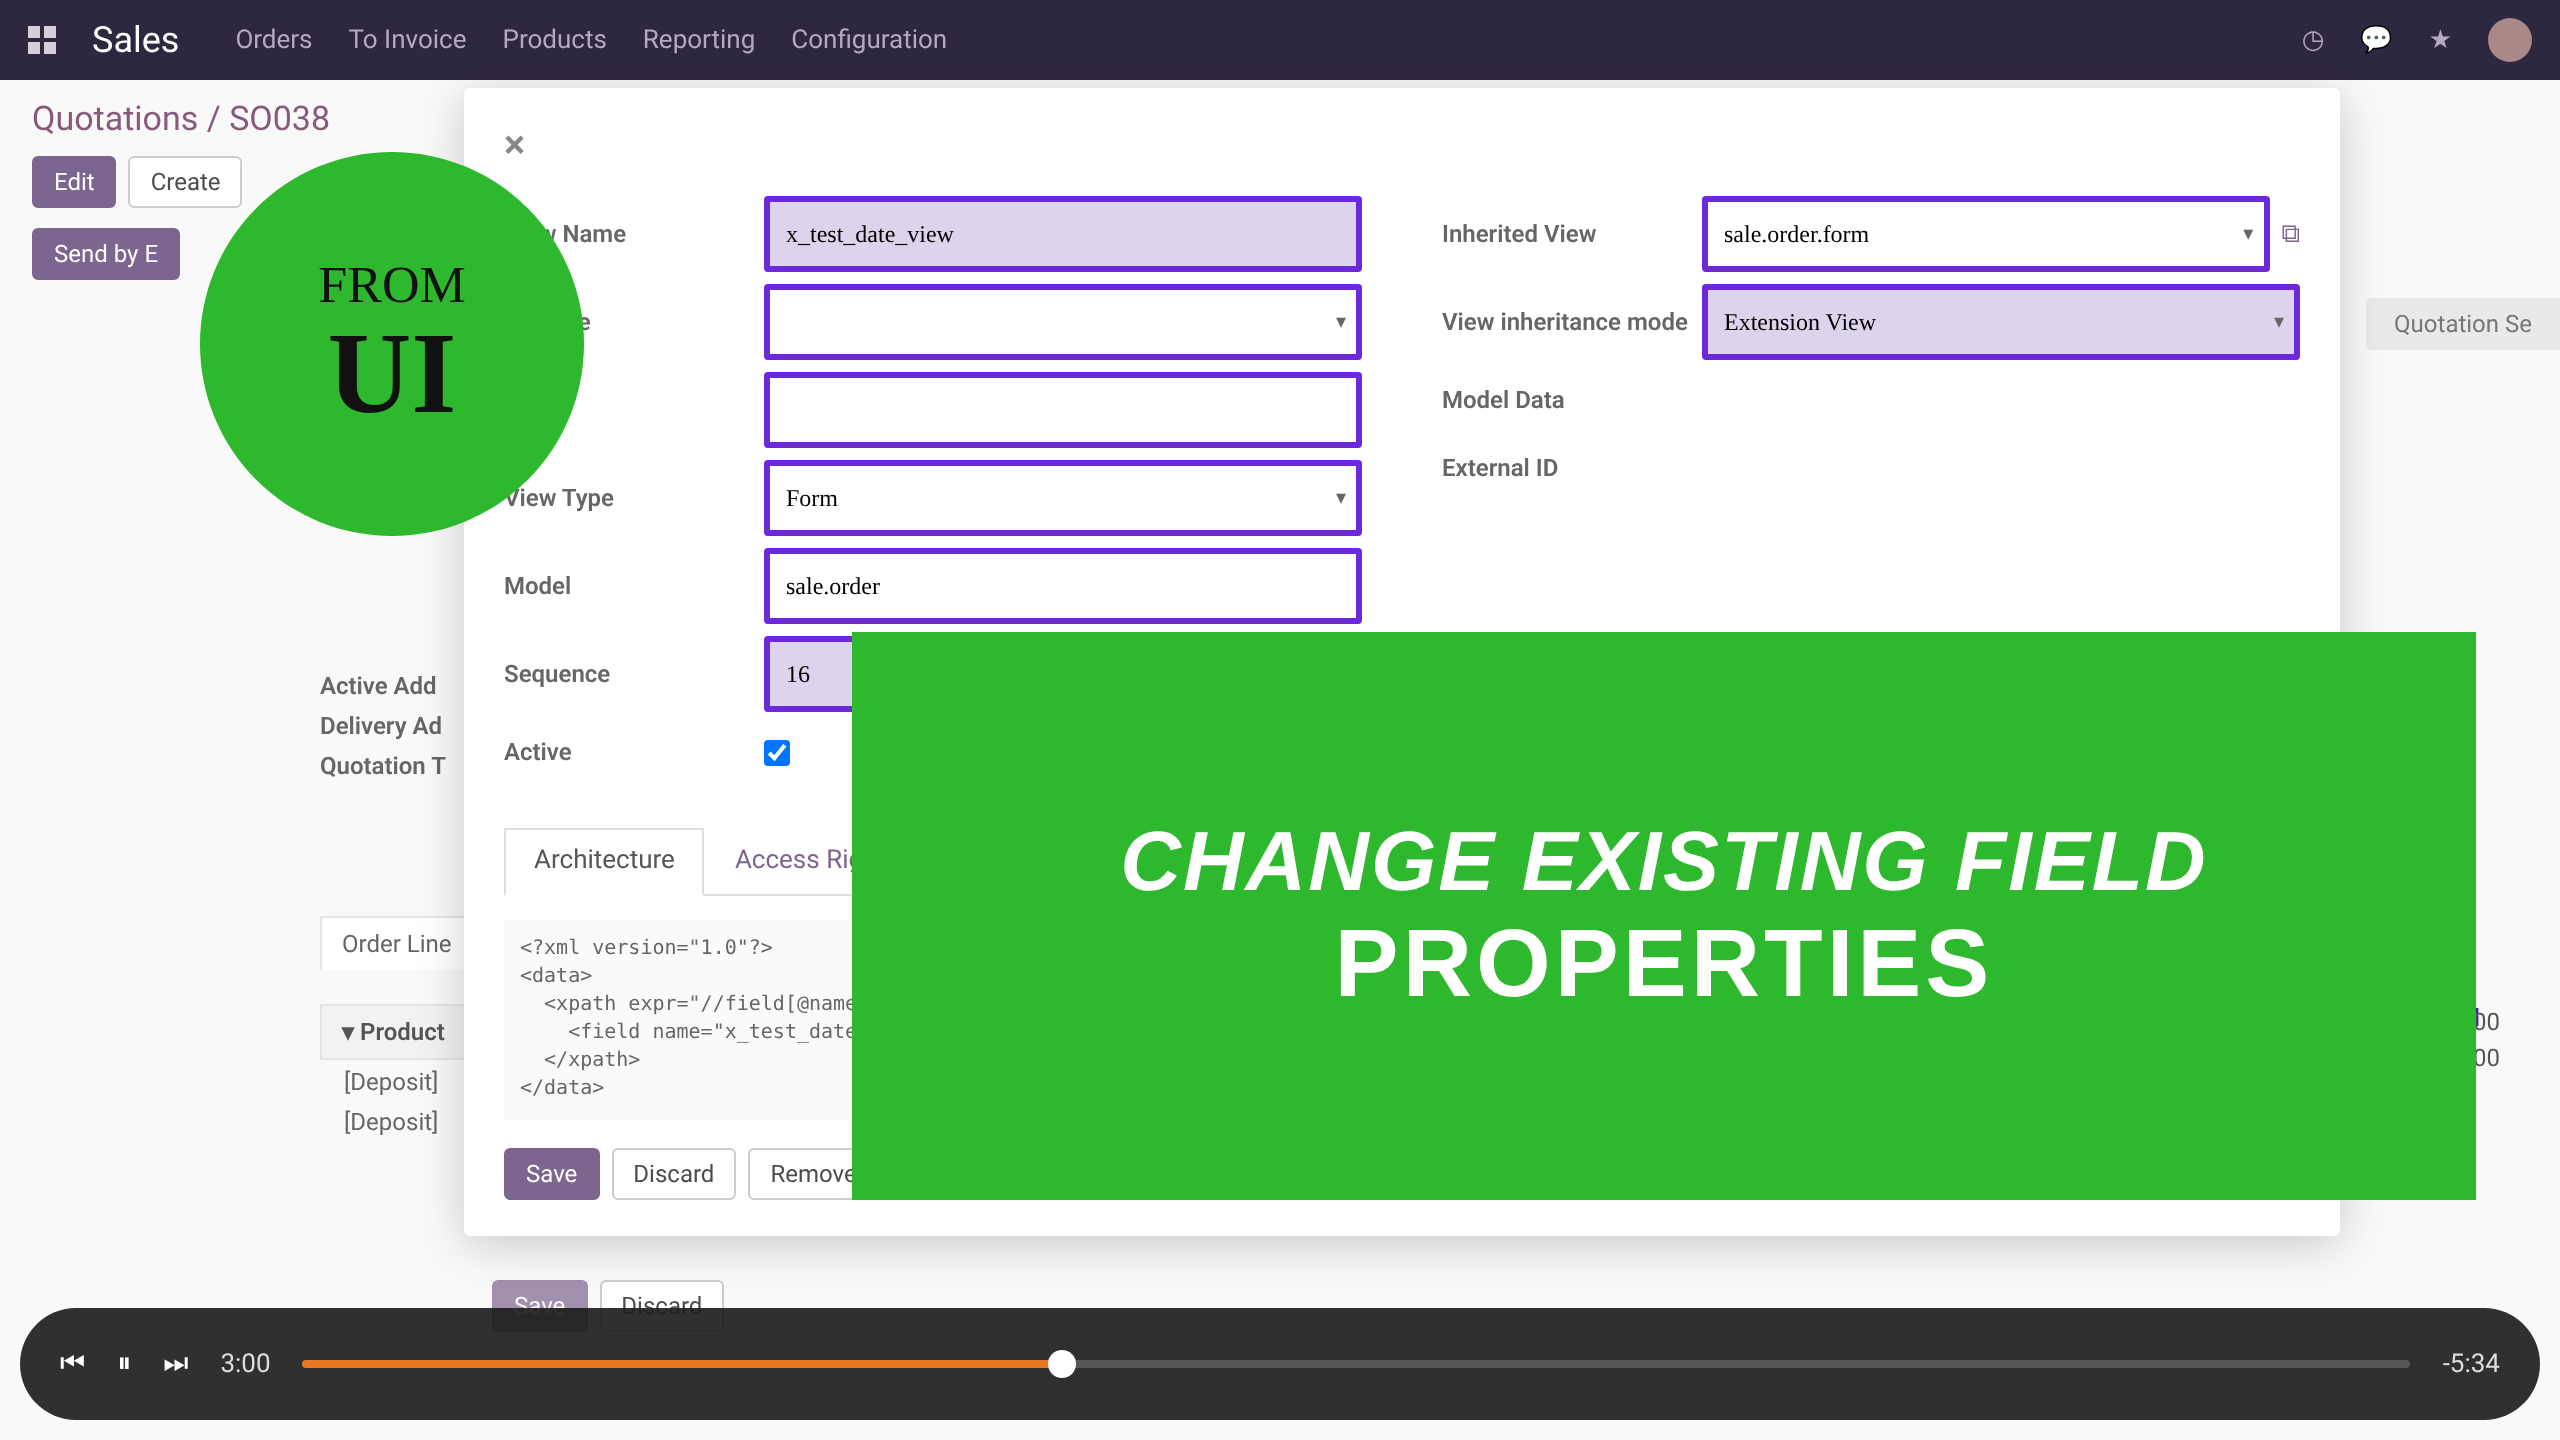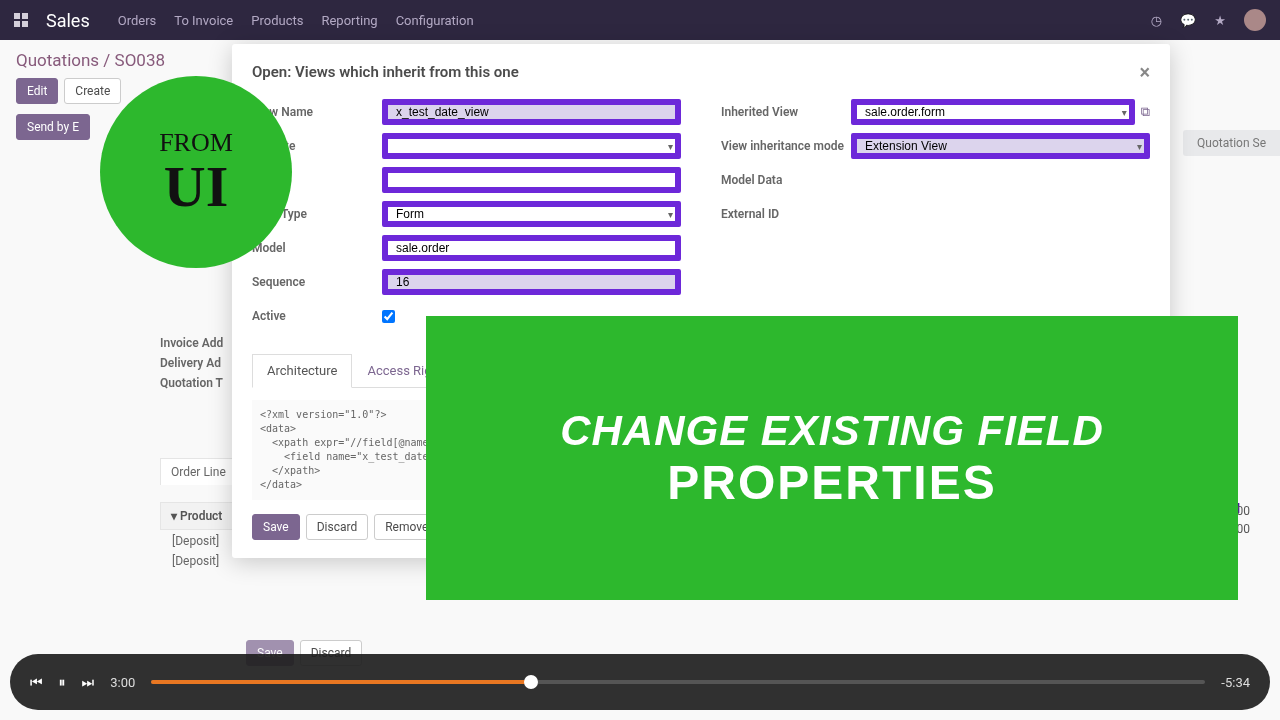--- a/index.html
+++ b/index.html
@@ -12,31 +12,31 @@
 .top-nav .brand { font-size: 18px; color: #ffffff; font-weight: 400; margin-right: 10px; }
 .top-nav .menu-item { color: #b3a9c4; font-size: 13px; cursor: pointer; }
 .top-nav .spacer { flex: 1; }
 
 
 .action-area { padding: 10px 16px 0; }
 .breadcrumb { font-size: 17px; color: #875a7b; margin-bottom: 8px; }
 .btn-row { display: flex; gap: 6px; margin-bottom: 10px; }
 .btn { padding: 5px 10px; border-radius: 3px; border: 1px solid #ccc; background: #fff; cursor: pointer; font-size: 12px; }
 .btn.primary { background: #7c6690; color: #fff; border-color: #7c6690; }
-.bg-right-chip { position: absolute; right: 0; top: 130px; background: #e8e9eb; padding: 6px 14px; font-size: 12px; color: #777; border-radius: 3px 0 0 3px; }
+.bg-right-chip { position: absolute; right: 0; top: 149px; background: #e8e9eb; padding: 6px 14px; font-size: 12px; color: #777; border-radius: 3px 0 0 3px; }
 
 
 .modal { position: absolute; top: 44px; left: 232px; width: 938px; background: #fff; border-radius: 3px; box-shadow: 0 4px 24px rgba(0,0,0,0.2); padding: 16px 20px 18px; z-index: 10; }
 .modal-title { font-size: 15px; font-weight: 600; color: #4c4c4c; margin-bottom: 14px; display: flex; justify-content: space-between; align-items: center; }
 .modal-close { font-size: 20px; color: #888; cursor: pointer; }
 .form-grid { display: flex; gap: 40px; }
 .form-col { flex: 1; }
 .form-row { display: flex; align-items: center; margin-bottom: 6px; min-height: 28px; }
 .form-label { width: 130px; font-size: 12px; font-weight: 600; color: #666; }
-.form-input { flex: 1; padding: 4px 8px; border: 6px solid #6d28d9; border-radius: 2px; font-size: 12px; background: #fff; height: 26px; }
+.form-input { flex: 1; padding: 4px 8px; border: 3px solid #6d28d9; border-radius: 2px; font-size: 12px; background: #fff; height: 38px; font-family: Liberation Serif, serif; }
 .form-input.filled { background: #dcd4ed; }
 .select-wrap { position: relative; flex: 1; display: flex; align-items: center; }
 .select-wrap .caret { position: absolute; right: 8px; font-size: 10px; color: #666; pointer-events: none; }
 .ext-link { margin-left: 6px; color: #7c6690; font-size: 13px; }
 
 .tabs { display: flex; border-bottom: 1px solid #ddd; margin-top: 18px; }
 .tab { padding: 8px 14px; font-size: 13px; color: #7c6690; border: 1px solid transparent; cursor: pointer; }
 .tab.active { border: 1px solid #ddd; border-bottom-color: #fff; background: #fff; color: #555; margin-bottom: -1px; }
 
 .code-block { font-family: monospace; font-size: 10px; color: #666; background: #fafafa; padding: 8px; margin-top: 12px; line-height: 1.4; white-space: pre; overflow: hidden; }
@@ -105,39 +105,38 @@
     <div class="btn">Create</div>
   </div>
   <div class="btn-row">
     <div class="btn primary">Send by E</div>
   </div>
 </div>
 
 <div class="bg-right-chip">Quotation Se</div>
 
 <div class="bg-labels">
-  <div>Invoice Add</div>
+  <div>Active Add</div>
   <div>Delivery Ad</div>
   <div>Quotation T</div>
 </div>
 <div class="order-tabs">Order Line</div>
 <div class="prod-header">▾  Product</div>
 <div class="prod-rows">
   <div>[Deposit]</div>
   <div>[Deposit]</div>
 </div>
 <div class="col-total">otal</div>
 <div class="bg-list">
   <div>150.00</div>
   <div>150.00</div>
 </div>
 
 <div class="modal">
   <div class="modal-title">
-    <span>Open: Views which inherit from this one</span>
     <span class="modal-close">×</span>
   </div>
   <div class="form-grid">
     <div class="form-col">
       <div class="form-row">
         <div class="form-label">View Name</div>
         <input class="form-input filled" value="x_test_date_view" style="">
       </div>
       <div class="form-row">
         <div class="form-label">Website</div>

